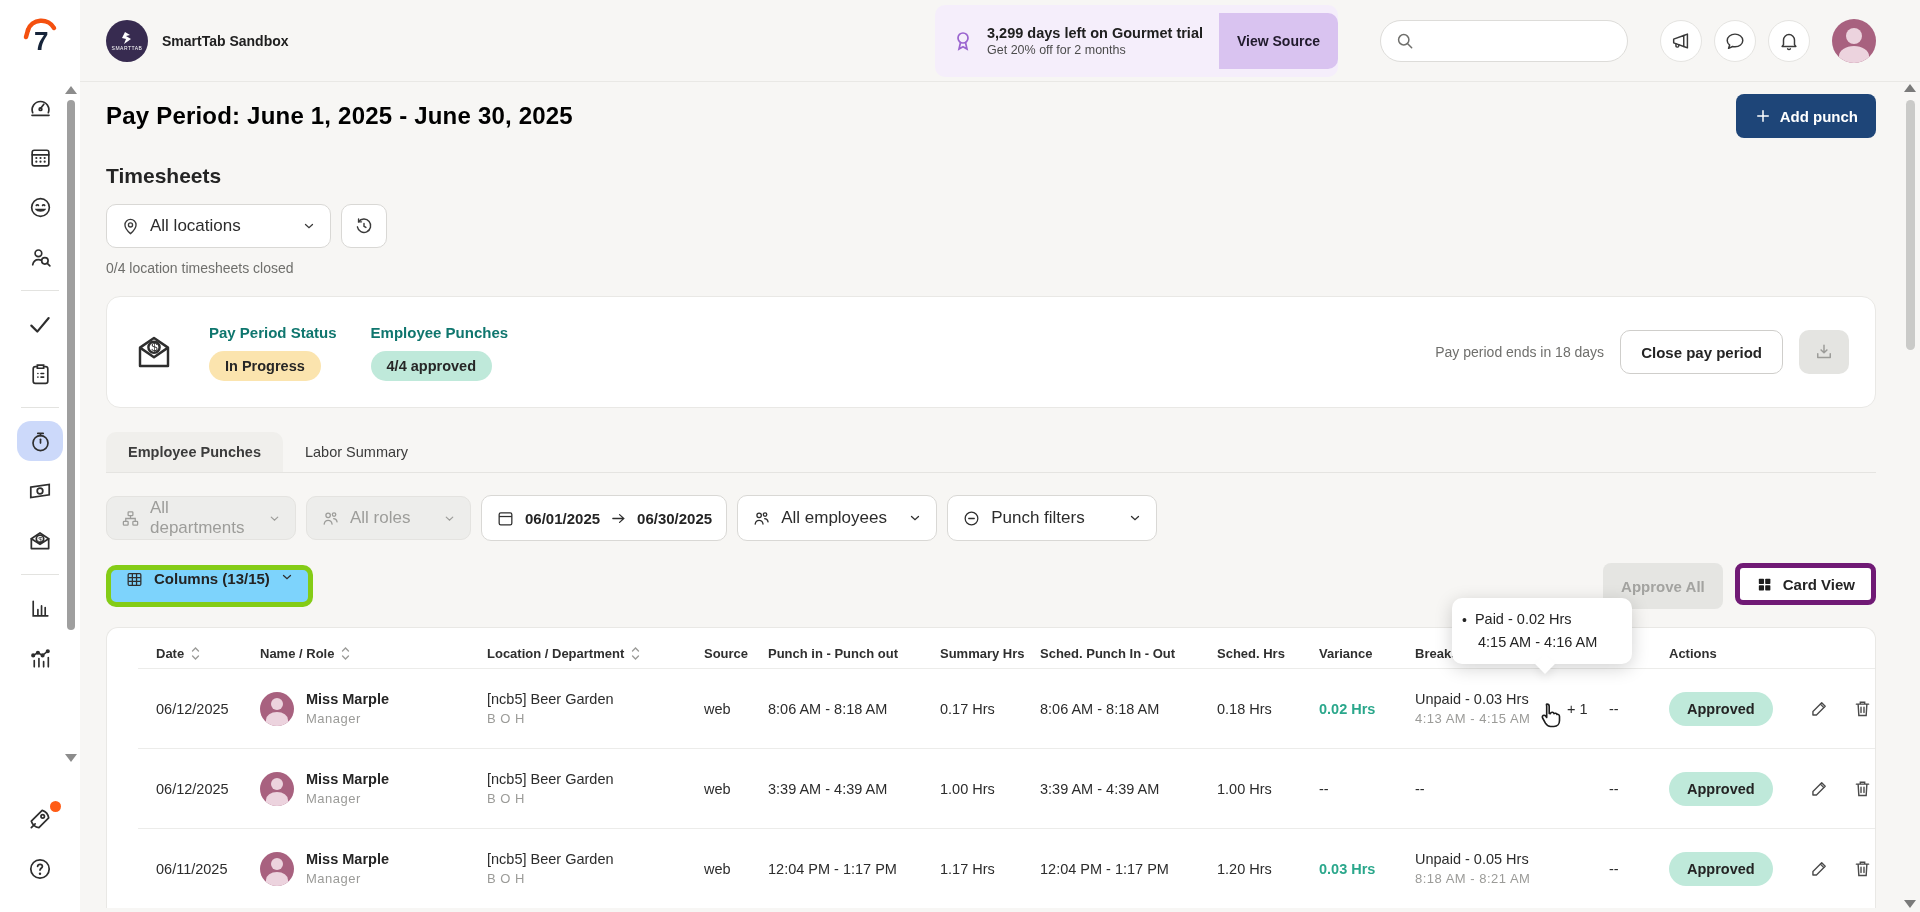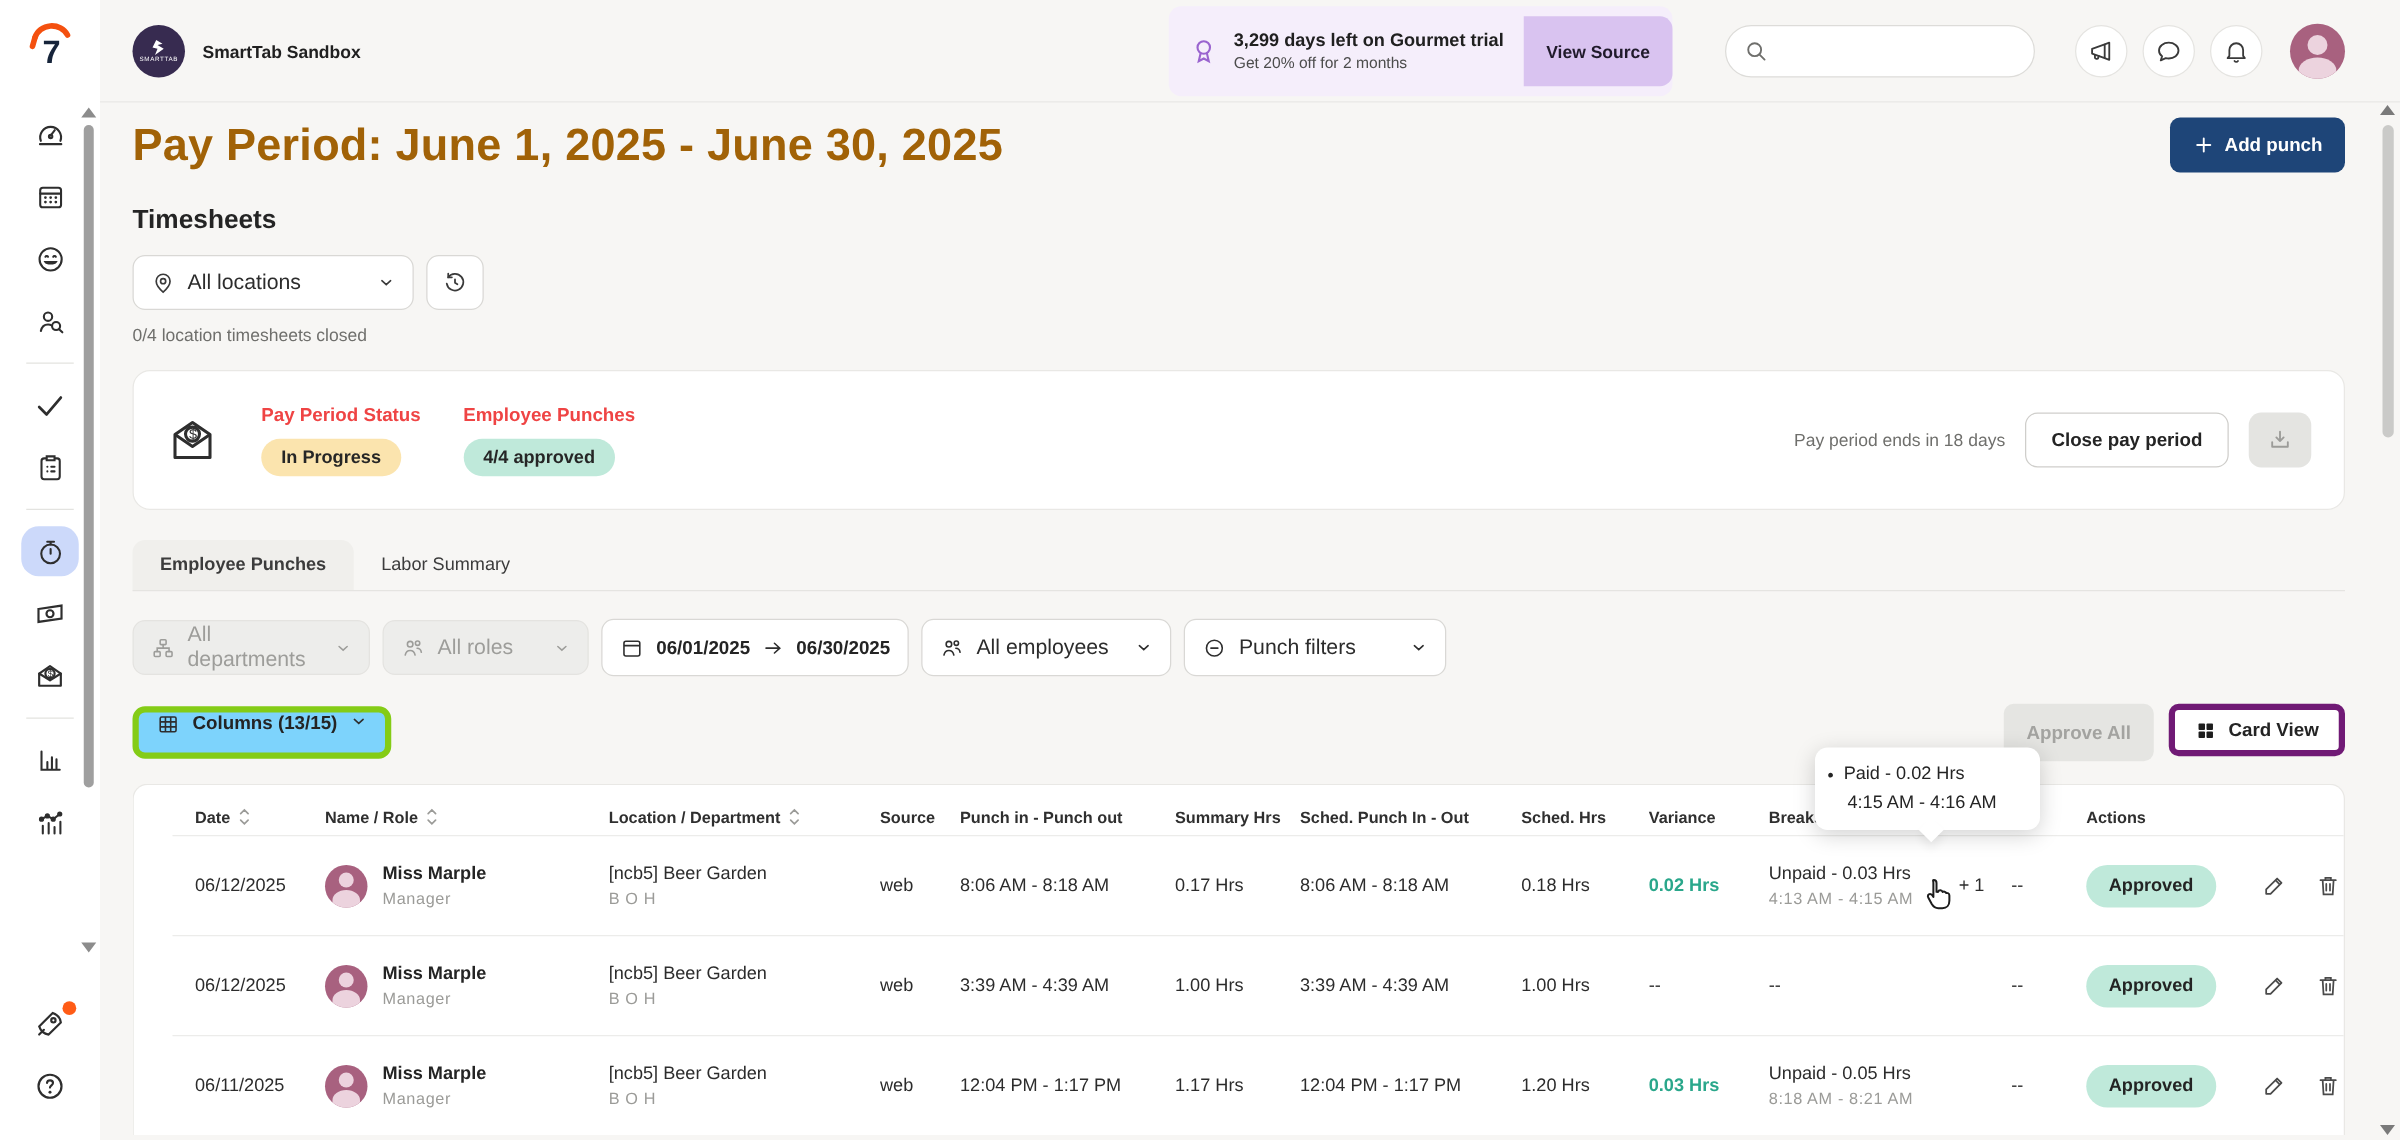--- a/index.html
+++ b/index.html
@@ -41,34 +41,34 @@
   .avatar { width:44px; height:44px; border-radius:50%; background:#a8617f; position:relative; overflow:hidden; margin-left:10px; cursor:pointer;}
   .avatar .head { position:absolute; top:9px; left:50%; transform:translateX(-50%); width:16px; height:16px; border-radius:50%; background:#ecd3de;}
   .avatar .bod { position:absolute; top:27px; left:50%; transform:translateX(-50%); width:30px; height:20px; border-radius:50% 50% 0 0; background:#ecd3de;}
   .avatar.small { width:34px; height:34px; margin:0;}
   .avatar.small .head { width:12px; height:12px; top:6px;}
   .avatar.small .bod { width:22px; height:16px; top:20px;}
 
   .page { padding:12px 44px 0 26px; position:relative; }
 
   .titlerow { display:flex; align-items:center; justify-content:space-between; }
-  .h1 { font-size:36px; font-weight:700; letter-spacing:.2px; color:#a16207;}
+  .h1 { font-size:24px; font-weight:700; letter-spacing:.2px; color:#000000;}
   .addpunch { background:#1e4578; color:#fff; border:none; border-radius:8px; height:44px; padding:0 18px; font:600 15px "Liberation Sans",sans-serif; display:flex; align-items:center; gap:8px; cursor:pointer;}
 
   .h2 { font-size:21px; font-weight:700; margin-top:26px; color:#242424;}
 
   .locrow { display:flex; gap:10px; margin-top:16px; align-items:center;}
   .sel { background:#fff; border:1px solid #d9d8d5; border-radius:10px; height:44px; display:flex; align-items:center; gap:10px; padding:0 14px; font-size:17px; color:#2c2c2c; cursor:pointer;}
   .sel .grow { flex:1; }
   .sel.disabled { background:#ededeb; border-color:#e4e3e0; color:#9d9d9a; cursor:default;}
   .sqbtn { width:46px; height:44px; background:#fff; border:1px solid #d9d8d5; border-radius:10px; display:flex; align-items:center; justify-content:center; color:#3a3a3a; cursor:pointer;}
   .note { margin-top:12px; font-size:14px; color:#6f6f6c; }
 
   .statuscard { margin-top:20px; background:#fff; border:1px solid #e9e8e5; border-radius:14px; height:112px; display:flex; align-items:center; padding:0 26px; gap:34px;}
-  .sc-label { font-size:15px; font-weight:700; color:#ef4444; margin-bottom:10px;}
+  .sc-label { font-size:15px; font-weight:700; color:#0f766e; margin-bottom:10px;}
   .pill { display:inline-block; border-radius:16px; padding:7px 16px; font-size:14.5px; font-weight:600; color:#262626;}
   .pill.amber { background:#fbe4ae; }
   .pill.teal { background:#bfe9da; }
   .sc-right { margin-left:auto; display:flex; align-items:center; gap:16px;}
   .sc-ends { font-size:14px; color:#6f6f6c; }
   .closebtn { background:#fff; border:1px solid #cfcecb; border-radius:10px; height:44px; padding:0 20px; font:600 15px "Liberation Sans",sans-serif; color:#242424; cursor:pointer;}
   .dlbtn { width:50px; height:44px; background:#e4e4e1; border:none; border-radius:10px; display:flex; align-items:center; justify-content:center; color:#9c9c99; cursor:pointer;}
 
   .tabs { display:flex; margin-top:24px; border-bottom:1px solid #e5e4e1; }
   .tab { padding:12px 22px; font-size:14.5px; color:#3c3c3c; cursor:pointer; border-radius:10px 10px 0 0;}

